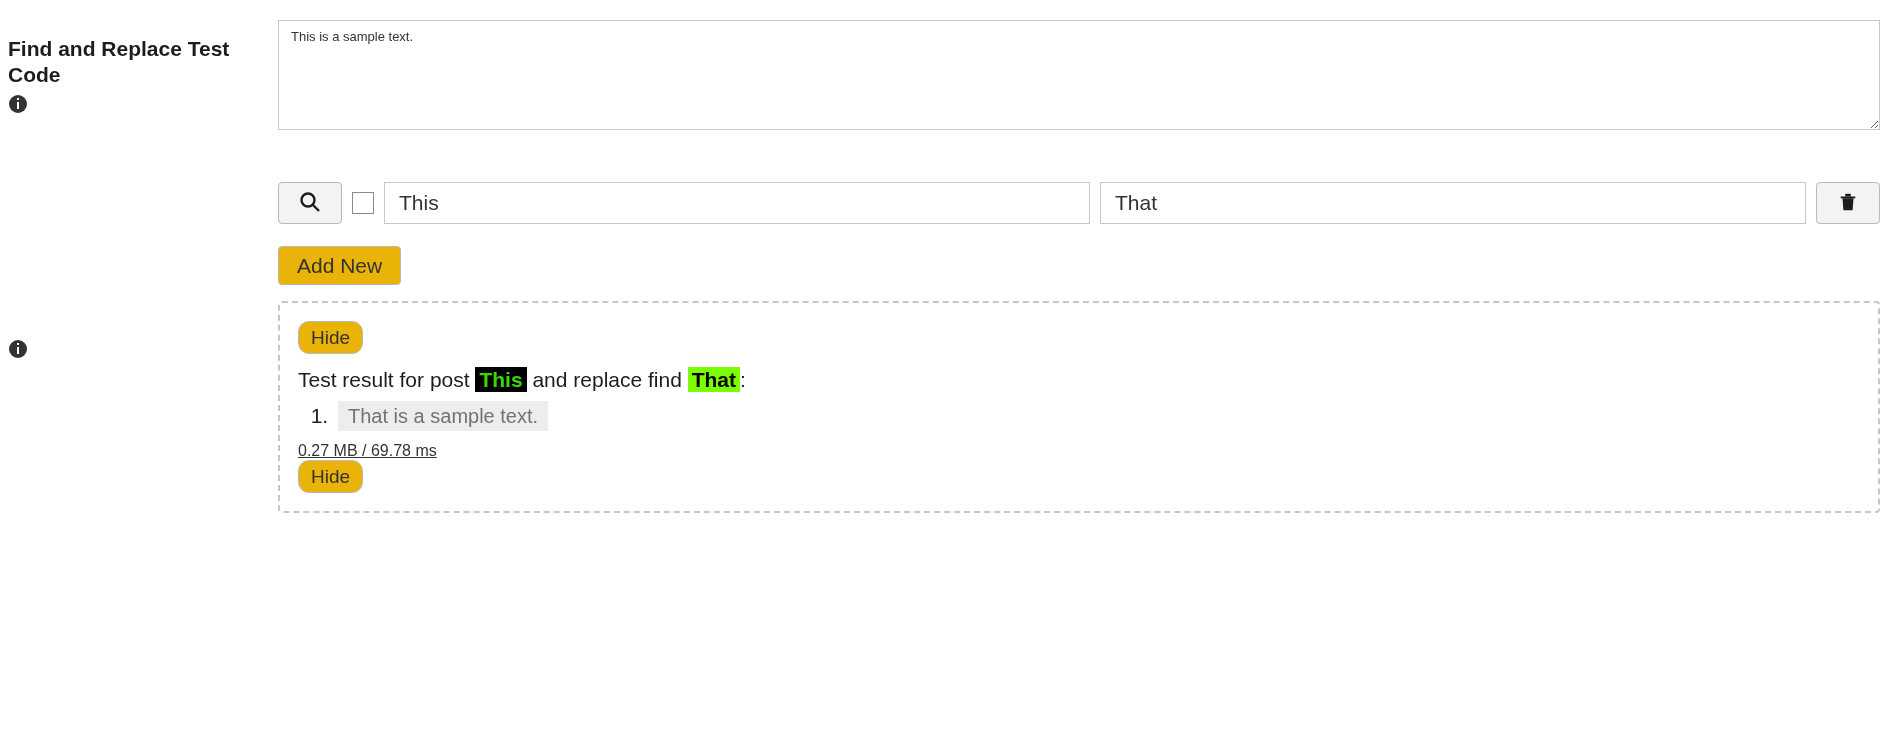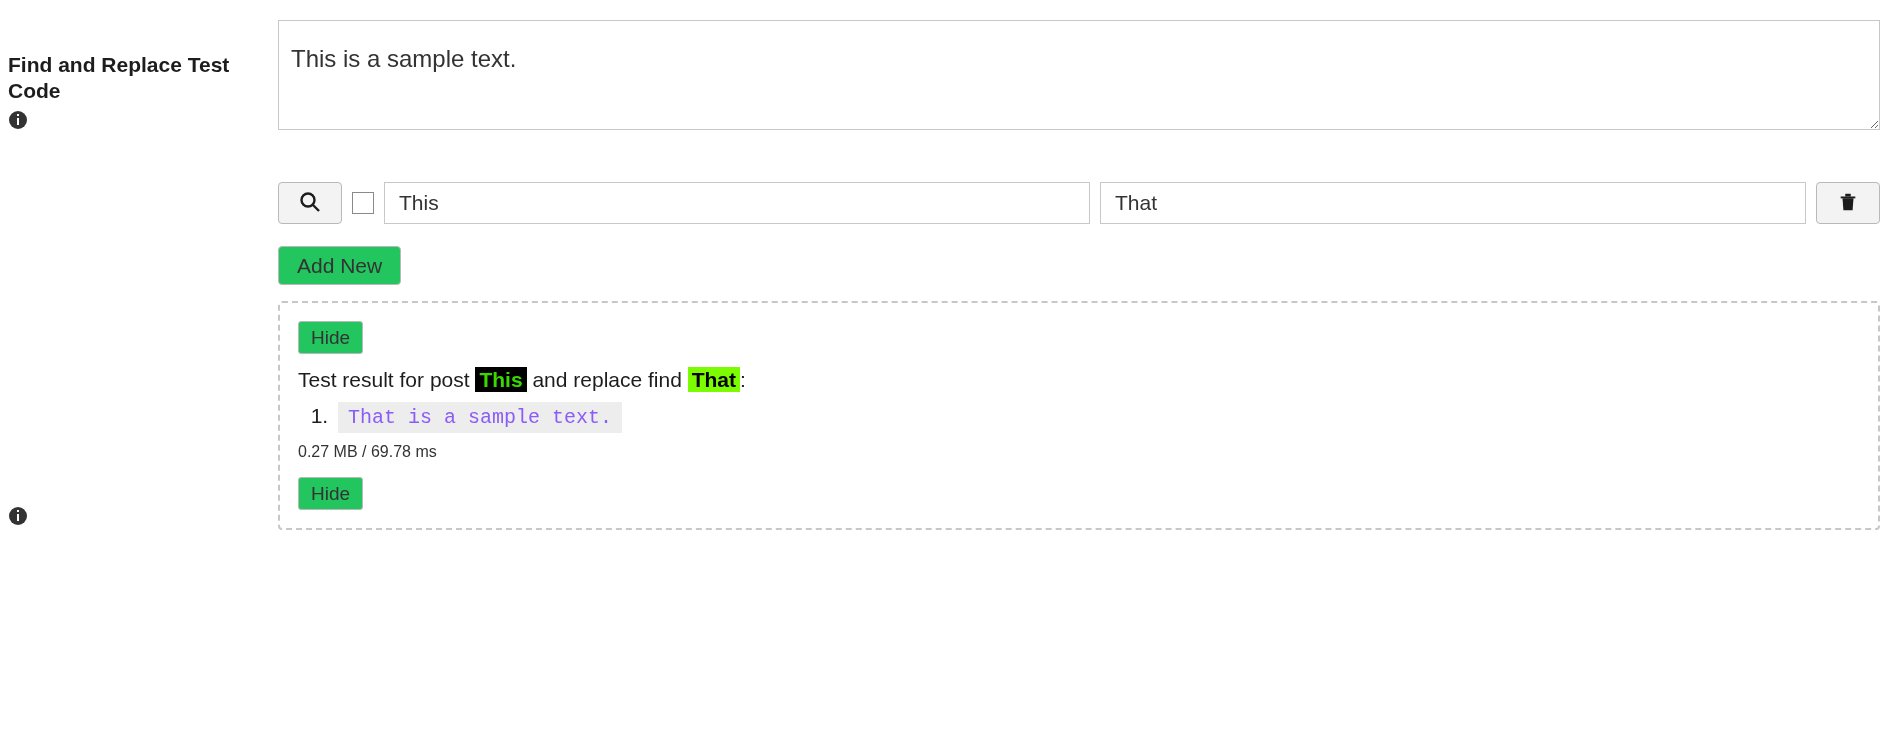--- a/index.html
+++ b/index.html
@@ -5,21 +5,21 @@
     * { box-sizing: border-box; margin: 0; padding: 0; }
     body {
       font-family: -apple-system, BlinkMacSystemFont, "Segoe UI", Helvetica, Arial, sans-serif;
       font-size: 16px;
       color: #1d1d1d;
       background: #fff;
       padding: 20px 8px 20px 8px;
     }
     .row {
       display: flex;
-      align-items: flex-end;
+      align-items: center;
       margin-bottom: 18px;
     }
     .label-col {
       width: 270px;
       flex-shrink: 0;
       padding-right: 12px;
     }
     .label-col h3 {
       font-size: 21px;
       font-weight: 700;
@@ -28,50 +28,50 @@
     .label-col .info-icon {
       display: inline-flex;
       margin-top: 6px;
     }
     .content-col {
       flex: 1;
     }
     textarea.test-code {
       width: 100%;
       min-height: 110px;
-      padding: 24px 12px;
+      padding: 8px 12px;
       border: 1px solid #c8c8c8;
-      font-size: 24px;
+      font-size: 13px;
       font-family: -apple-system, BlinkMacSystemFont, "Segoe UI", Helvetica, Arial, sans-serif;
       color: #333;
       resize: both;
       outline: none;
     }
     .far-row {
       margin-top: 48px;
     }
     .controls-line {
       display: flex;
       align-items: center;
       gap: 10px;
     }
     .btn {
-      background: #22c55e;
+      background: #eab308;
       border: 1px solid #b9b9b9;
       color: #333;
       font-size: 21px;
       padding: 8px 18px;
       line-height: 1;
       cursor: pointer;
       border-radius: 4px;
     }
     .btn.sm {
       font-size: 19px;
       padding: 6px 12px;
-      border-radius: 3px;
+      border-radius: 11px;
     }
     .icon-btn {
       width: 64px;
       height: 42px;
       background: #f3f3f3;
       border: 1px solid #b9b9b9;
       display: inline-flex;
       align-items: center;
       justify-content: center;
       cursor: pointer;
@@ -119,30 +119,31 @@
       padding: 1px 4px;
     }
     ol.result-list {
       margin: 6px 0 14px 36px;
       font-size: 21px;
     }
     ol.result-list li {
       padding-left: 4px;
     }
     ol.result-list li code {
-      font-family: Liberation Mono, monospace;
+      font-family: Liberation Sans, sans-serif;
       background: #ededed;
-      color: #8b5cf6;
+      color: #737373;
       padding: 4px 10px;
       font-size: 20px;
     }
     .meta {
       font-size: 16px;
       color: #333;
-      margin-bottom: 16px;
+      margin-bottom: 0;
+      text-decoration: underline;
     }
     .add-new-row { margin-top: 22px; }
   </style>
 </head>
 <body>
 
 <div class="row">
   <div class="label-col">
     <h3>Find and Replace Test Code</h3>
     <span class="info-icon">

